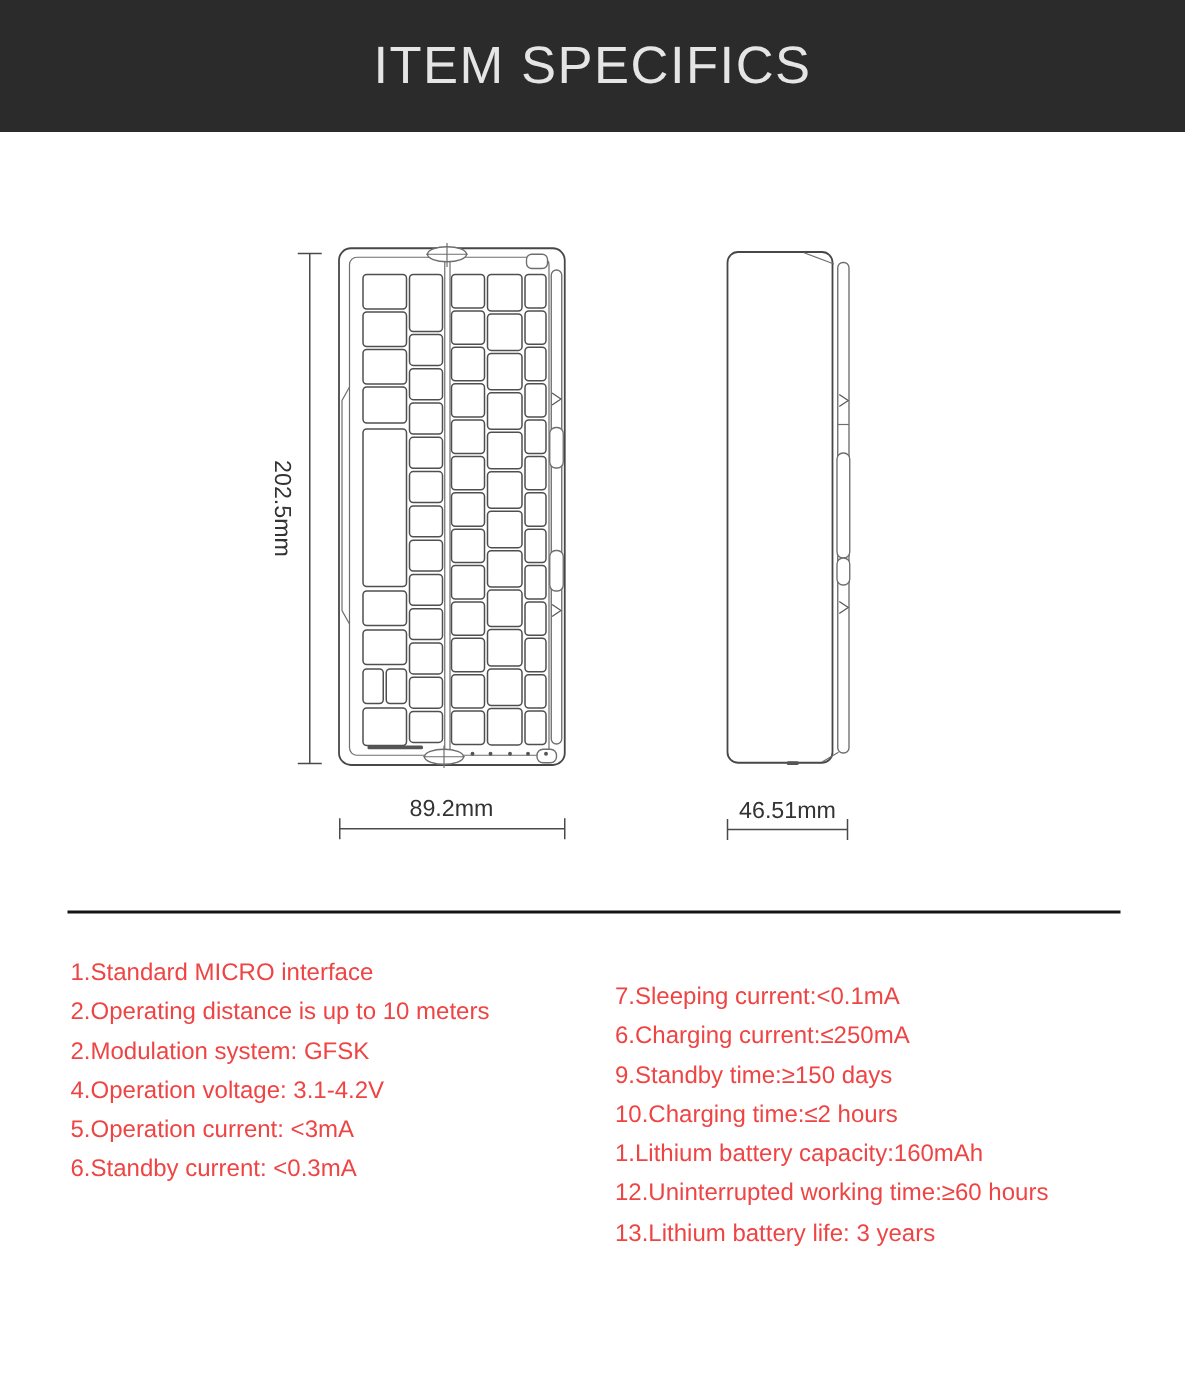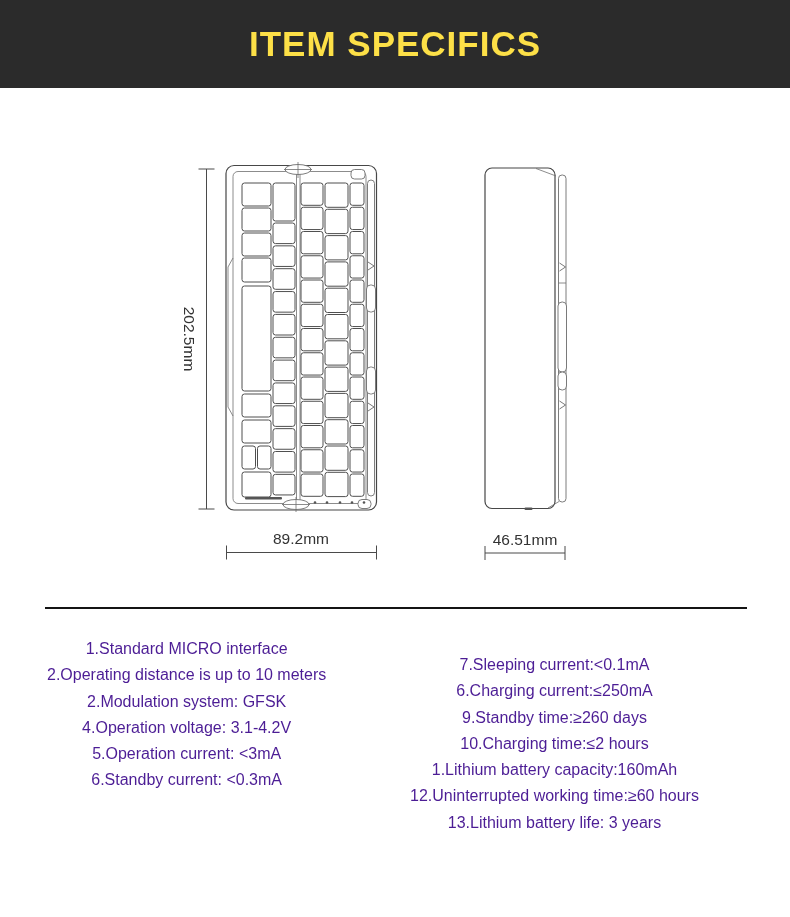--- a/index.html
+++ b/index.html
@@ -6,39 +6,39 @@
   body{
     width:790px;height:917px;position:relative;background:#ffffff;
     font-family:"Liberation Sans", sans-serif;overflow:hidden;
   }
   
   .header{
     position:absolute;left:0;top:0;width:790px;height:88px;
     background:#2b2b2b;display:flex;align-items:center;justify-content:center;
   }
   .header h1{
-    margin:0;color:#fde047;font-size:35px;font-weight:bold;letter-spacing:1px;
+    margin:0;color:#e5e5e5;font-size:35px;font-weight:normal;letter-spacing:1px;
     font-family:"Liberation Sans", sans-serif;
   }
   
   svg.diagram{position:absolute;left:0;top:0;}
   .case{fill:#ffffff;stroke:#474747;stroke-width:1.2;}
   .thin{fill:none;stroke:#6e6e6e;stroke-width:0.8;}
   .thin-f{fill:#ffffff;stroke:#6e6e6e;stroke-width:0.9;}
   .key{fill:#ffffff;stroke:#4f4f4f;stroke-width:1;}
   .dim{stroke:#4a4a4a;stroke-width:1;fill:none;}
   .dim-label{font-size:15.5px;fill:#333333;font-family:"Liberation Sans", sans-serif;}
   .dot{fill:#555555;}
   .glyph{fill:none;stroke:#555555;stroke-width:0.8;}
   
   .separator{position:absolute;left:45px;top:607px;width:702px;height:2px;background:#141414;}
   
   .specs{
-    position:absolute;top:636px;font-size:16px;color:#4c1d95;
-    line-height:26.3px;white-space:nowrap;text-align:center;
+    position:absolute;top:636px;font-size:16px;color:#ef4444;
+    line-height:26.3px;white-space:nowrap;
   }
   .specs ul{list-style:none;margin:0;padding:0;}
   #specs-left{left:47px;}
   #specs-right{left:410px;margin-top:16px;}
 </style>
 </head>
 <body>
 
 <div class="header">
   <h1>ITEM SPECIFICS</h1>
@@ -191,19 +191,19 @@
     <li>2.Modulation system: GFSK</li>
     <li>4.Operation voltage: 3.1-4.2V</li>
     <li>5.Operation current: &lt;3mA</li>
     <li>6.Standby current: &lt;0.3mA</li>
   </ul>
 </div>
 <div class="specs" id="specs-right">
   <ul>
     <li>7.Sleeping current:&lt;0.1mA</li>
     <li>6.Charging current:≤250mA</li>
-    <li>9.Standby time:≥260 days</li>
+    <li>9.Standby time:≥150 days</li>
     <li>10.Charging time:≤2 hours</li>
     <li>1.Lithium battery capacity:160mAh</li>
     <li>12.Uninterrupted working time:≥60 hours</li>
     <li>13.Lithium battery life: 3 years</li>
   </ul>
 </div>
 
 </body></html>

